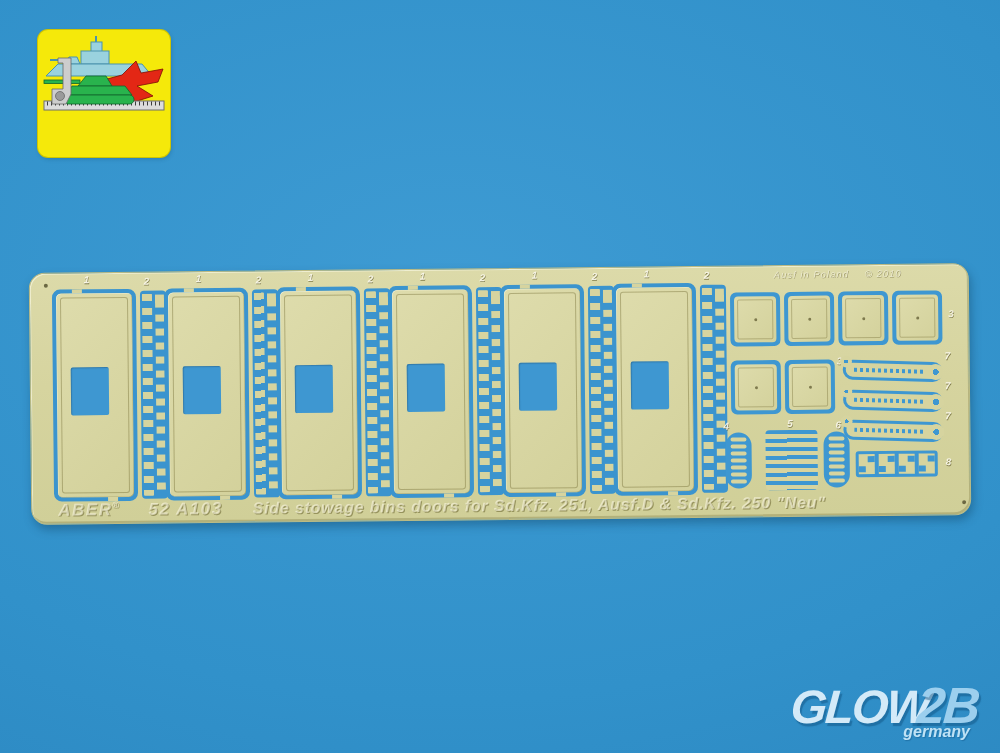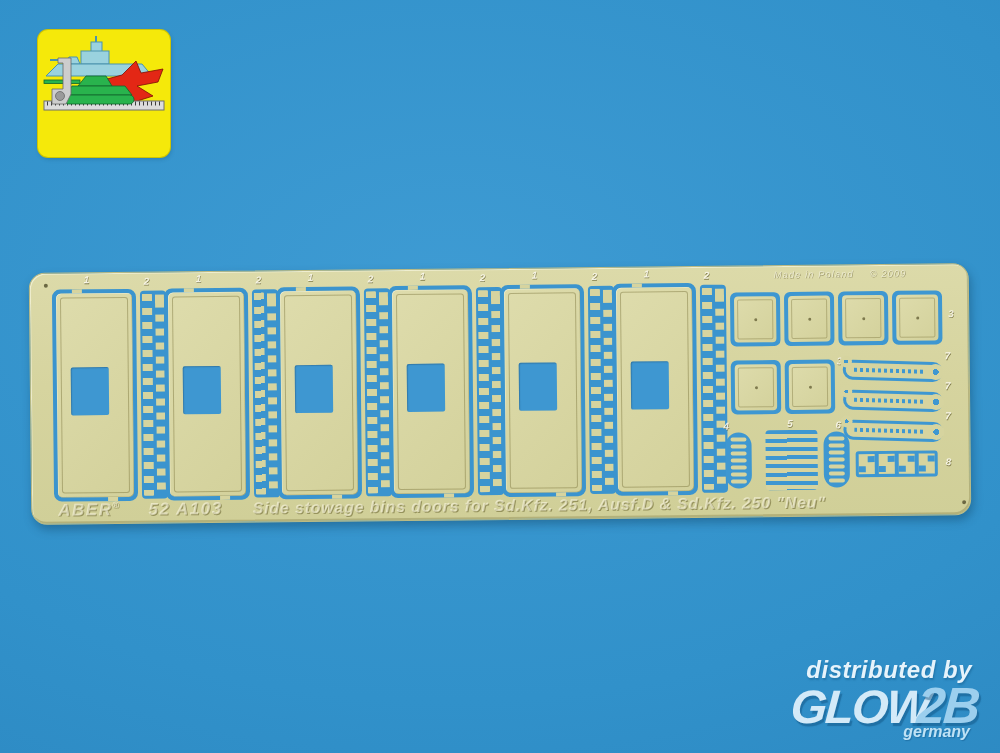--- a/index.html
+++ b/index.html
@@ -129,21 +129,21 @@
         <circle cx="18" cy="62" r="4.5" fill="#9a9a9a"></circle>
       </g>
     </svg>
   </div>
 
   <div class="fret">
     <span class="fdot tl"></span>
     <span class="fdot br"></span>
 
     <div class="made">
-      <span>Made in Poland</span><span class="cr">© 2009</span>
+      <span>Ausf in Poland</span><span class="cr">© 2010</span>
     </div>
 
     <div class="units">
       <div class="unit" style="left:0px">
         <span class="num n1">1</span>
         <span class="num n2">2</span>
         <div class="pmoat">
             <div class="panel">
               <div class="win"></div>
             </div>
@@ -290,18 +290,17 @@
       </div>
       <span class="num" style="left:214px;top:178px">8</span>
     </div>
 
     <div class="etch">
       <span>ABER</span><span class="reg2">®</span><span class="code">52 A103</span><span class="desc">Side stowage bins doors for Sd.Kfz. 251, Ausf.D &amp; Sd.Kfz. 250 "Neu"</span>
     </div>
   </div>
 
   <div class="dist">
-    <div class="tag">distributed by</div>
     <div class="glow"><span>GLOW</span><span class="b2">2B</span></div>
     <div class="germany">germany</div>
   </div>
 
 </div>
 
 </body></html>

